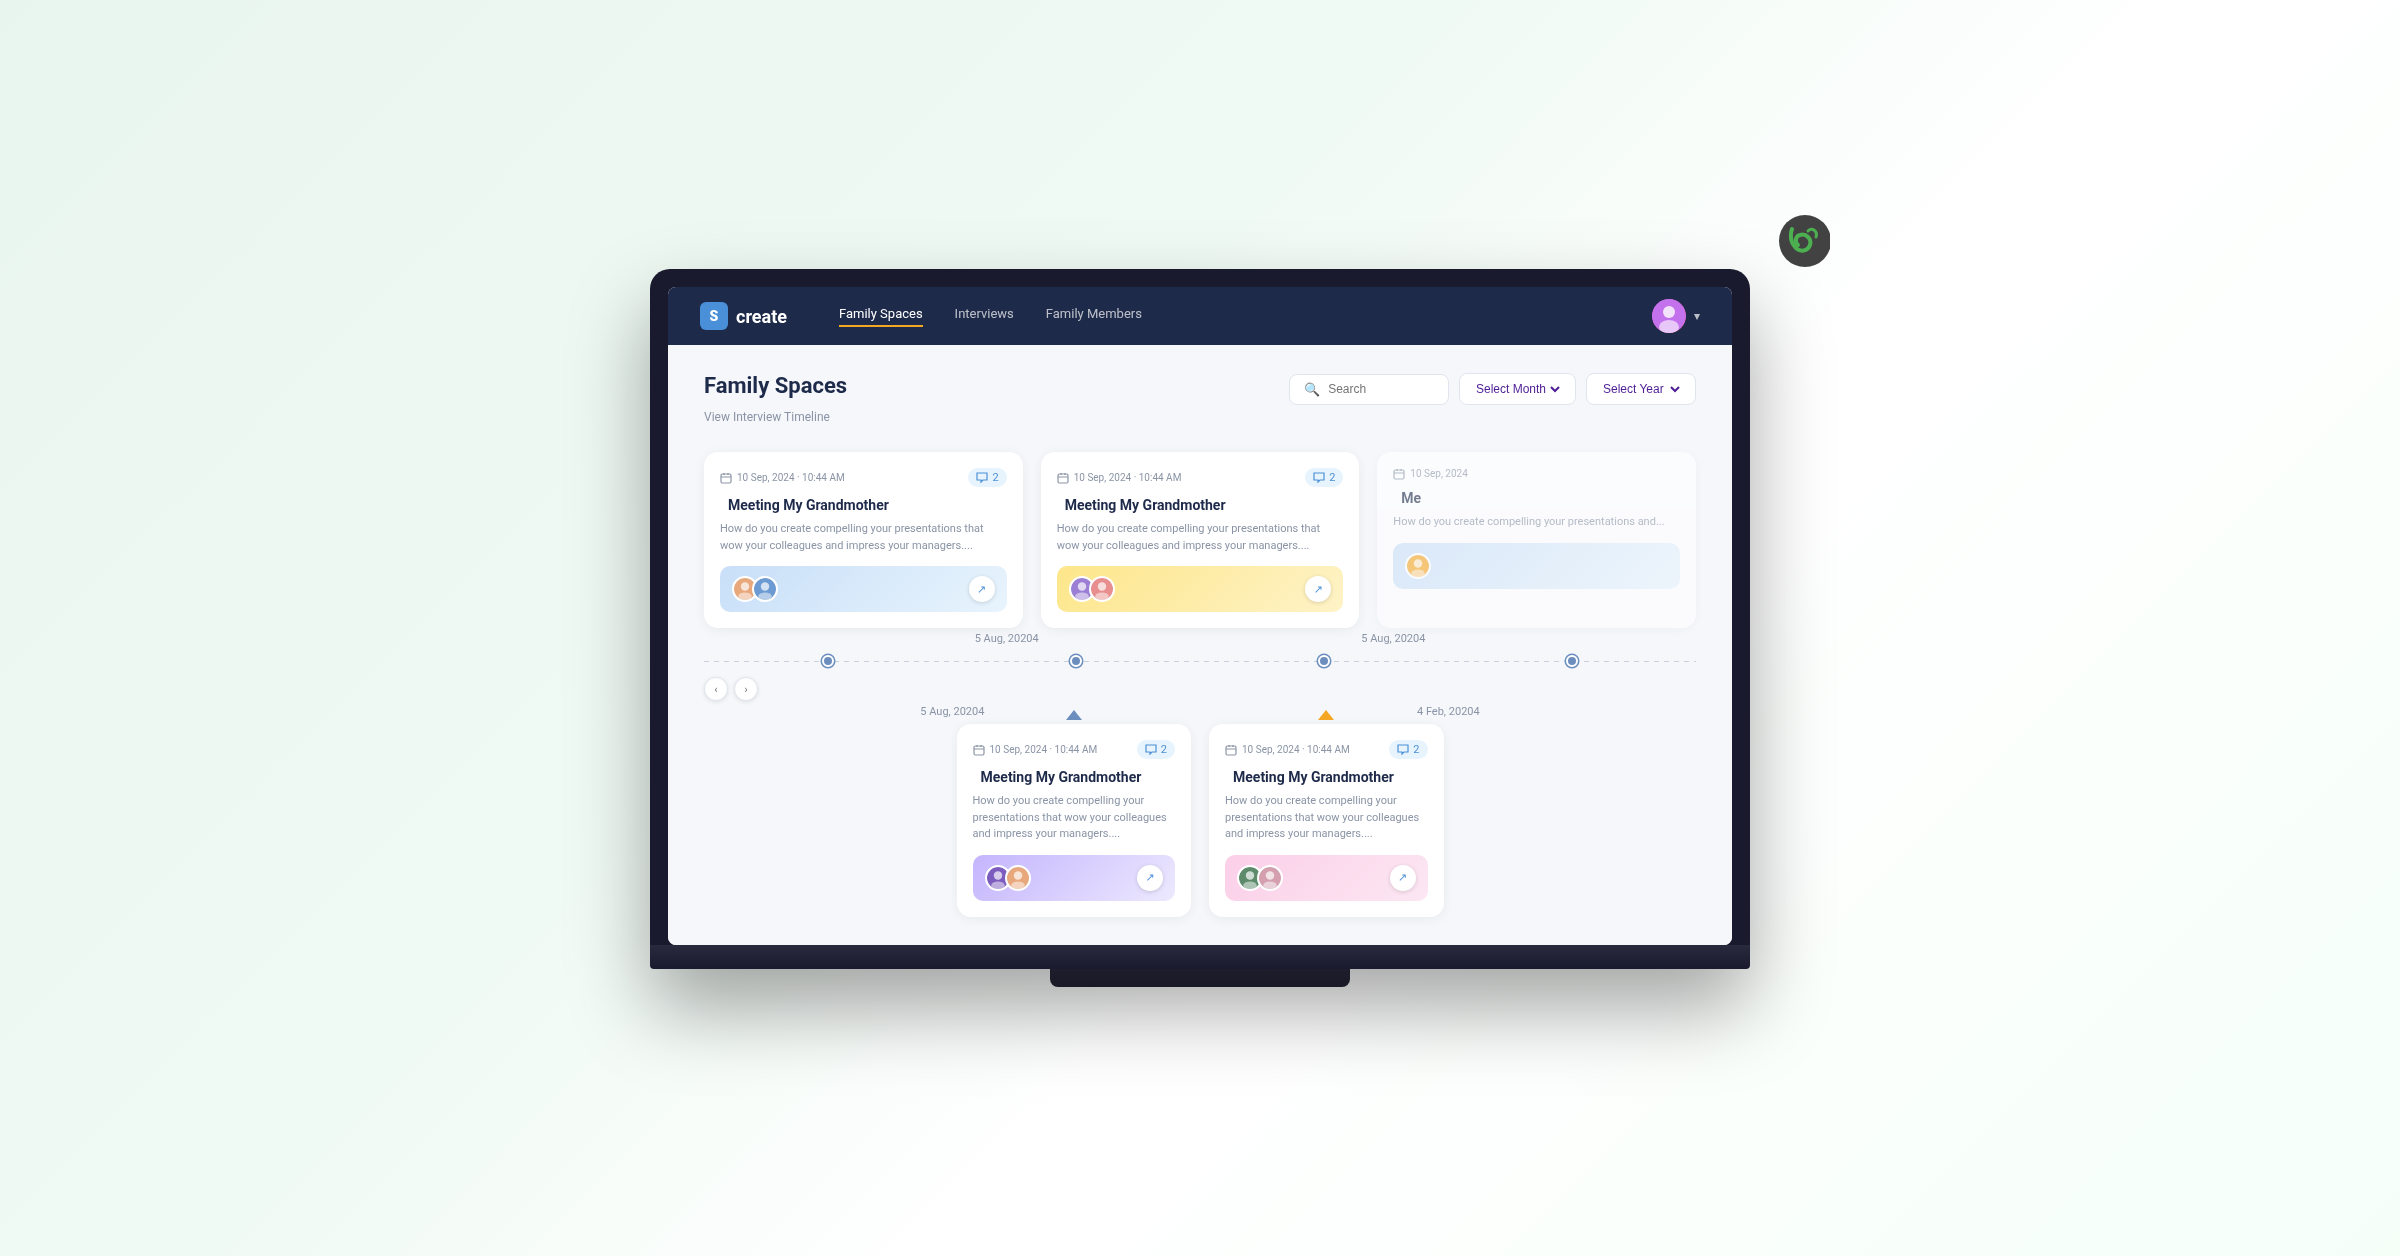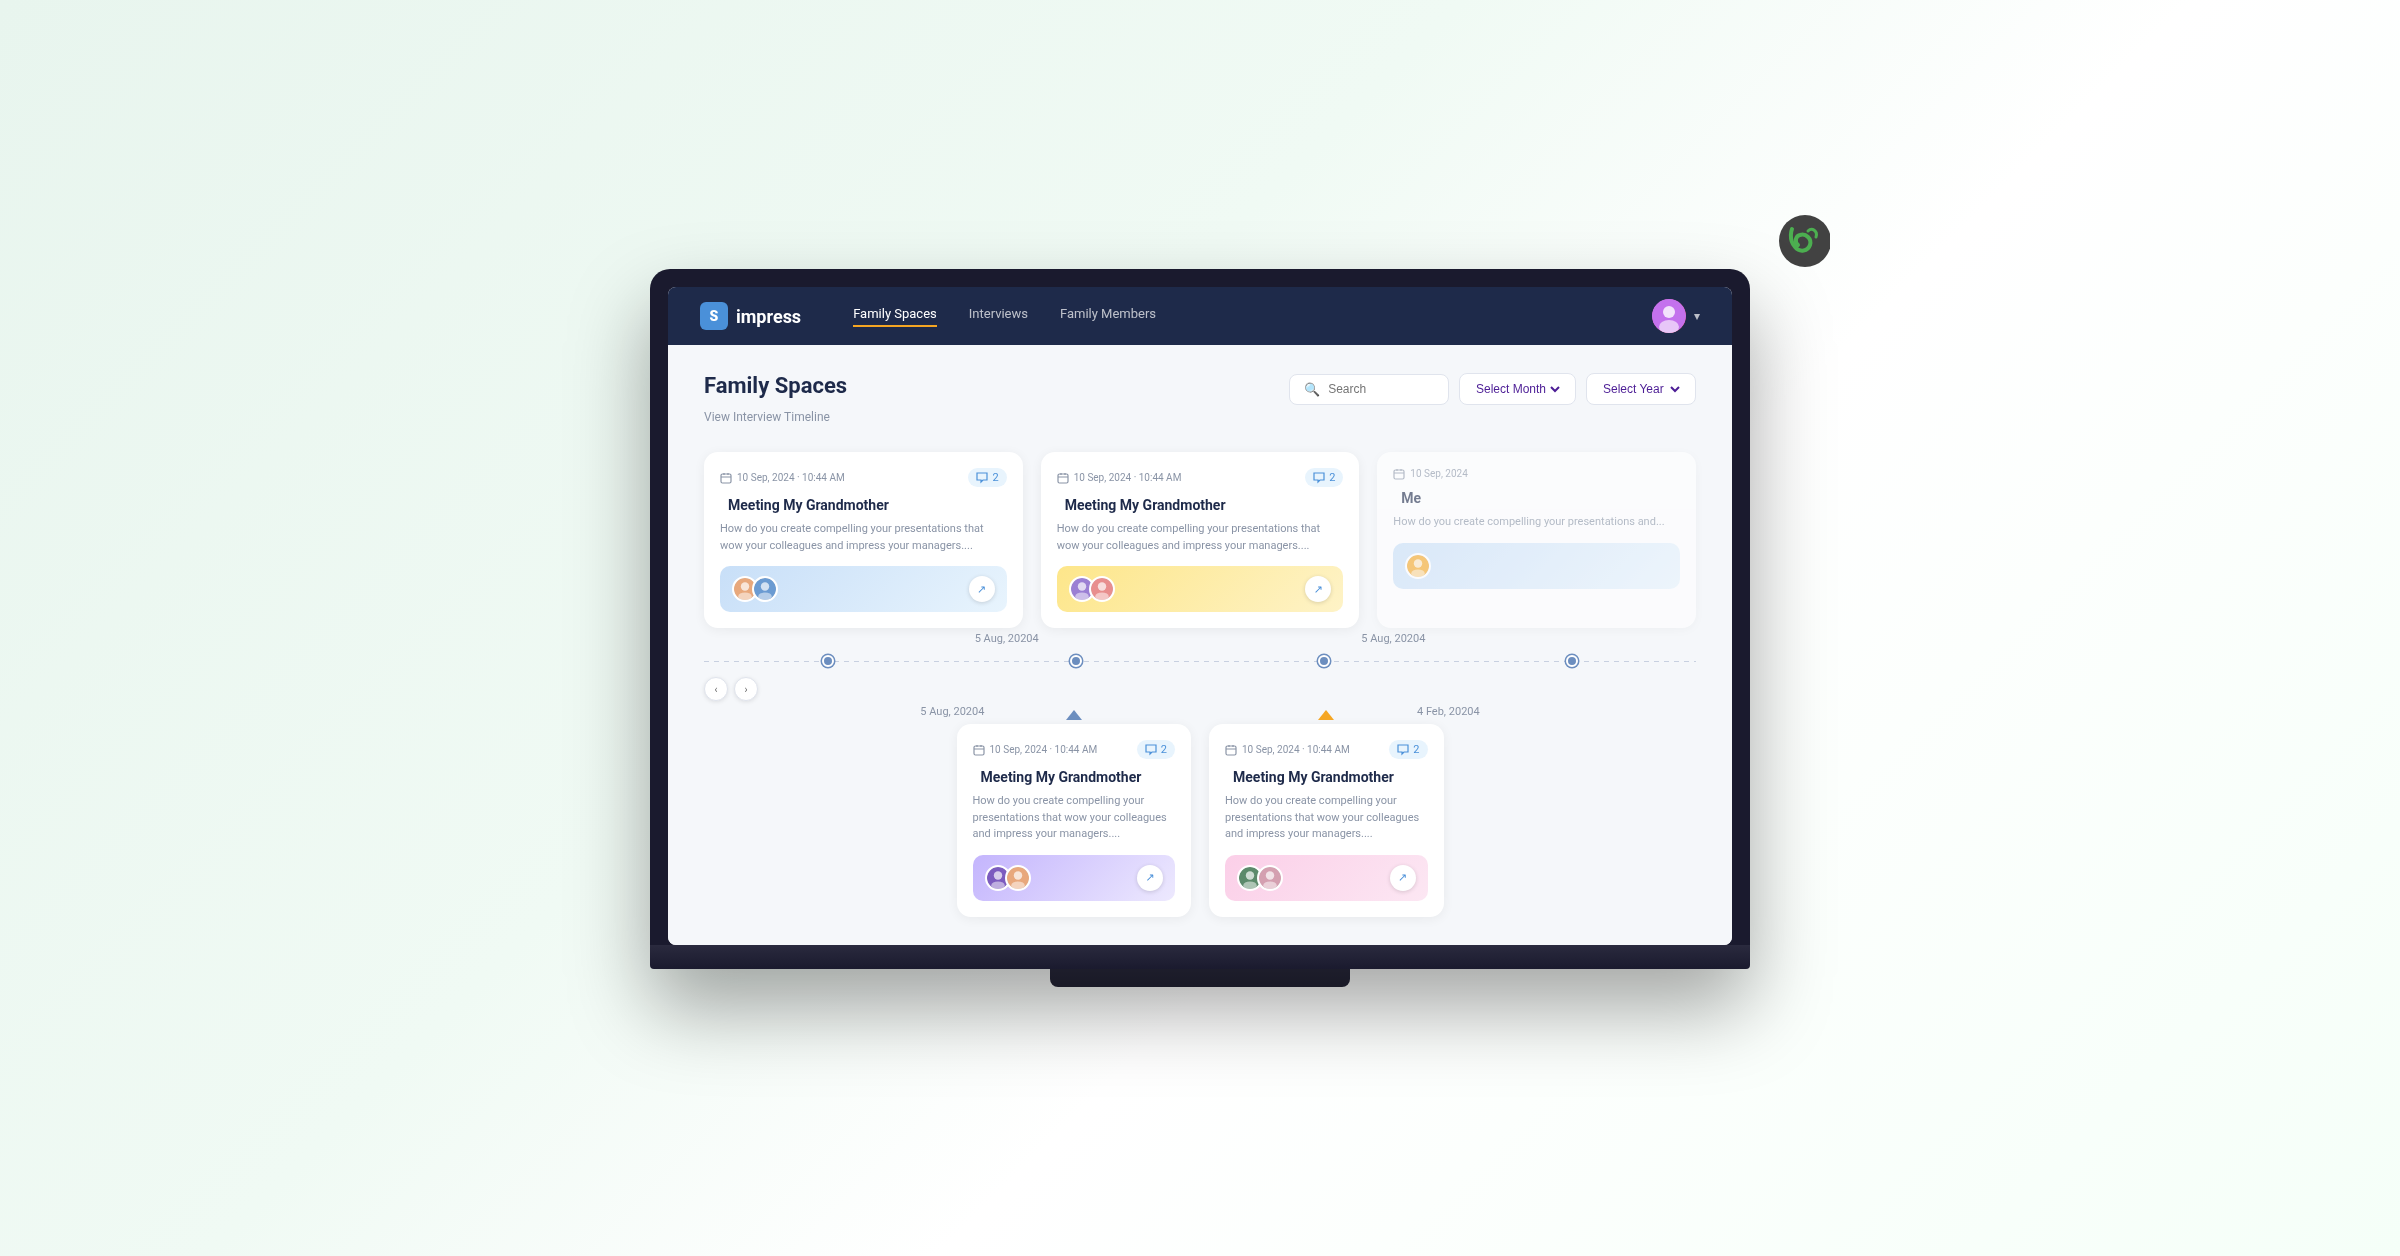--- a/index.html
+++ b/index.html
@@ -349,21 +349,21 @@
     </svg>
   </div>
 
   <div class="laptop">
     <div class="laptop-screen">
       <div class="app">
 
         <nav class="navbar">
           <div class="logo">
             <div class="logo-icon">S</div>
-            <span>impress</span>
+            <span>create</span>
           </div>
           <div class="nav-links">
             <div class="nav-link active">Family Spaces</div>
             <div class="nav-link">Interviews</div>
             <div class="nav-link">Family Members</div>
           </div>
           <div class="nav-user">
             <div class="user-avatar">
               <svg viewBox="0 0 34 34">
                 <circle cx="17" cy="17" r="17" fill="#c471ed"></circle>

